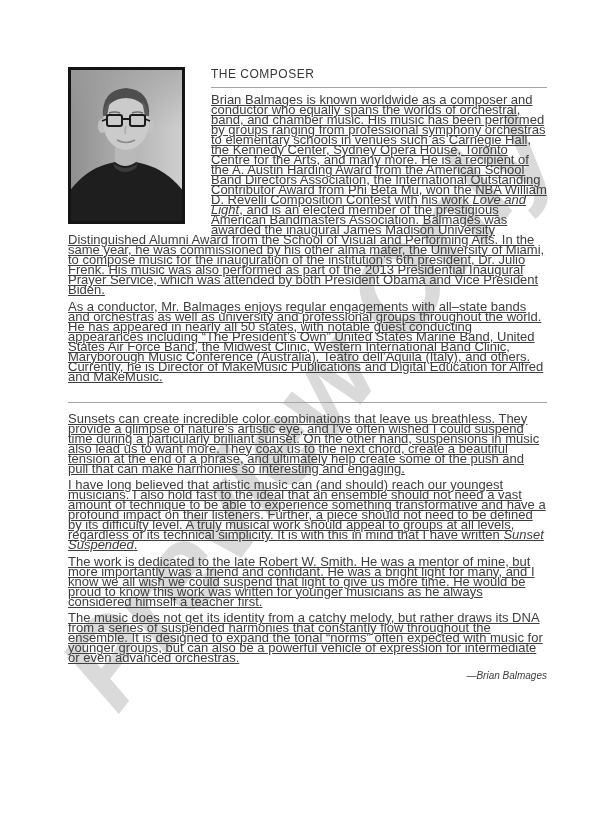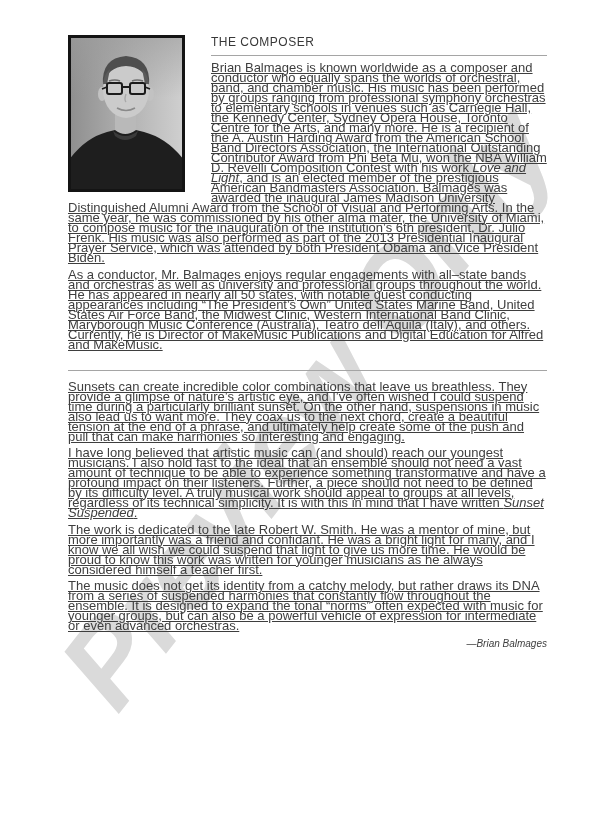--- a/index.html
+++ b/index.html
@@ -24,20 +24,21 @@
     letter-spacing: -2px;
     white-space: nowrap;
     color: #dadada;
     z-index: 0;
     user-select: none;
   }
   .content {
     position: relative;
     z-index: 1;
     padding: 33px 65px 0 68px;
+    margin-top: 32px;
   }
   .photo {
     float: left;
     width: 117px;
     height: 157px;
     margin: 0 26px 6px 0;
     border: 3px solid #141414;
     background: #b5b5b5;
   }
   .photo svg { display: block; width: 100%; height: 100%; }

